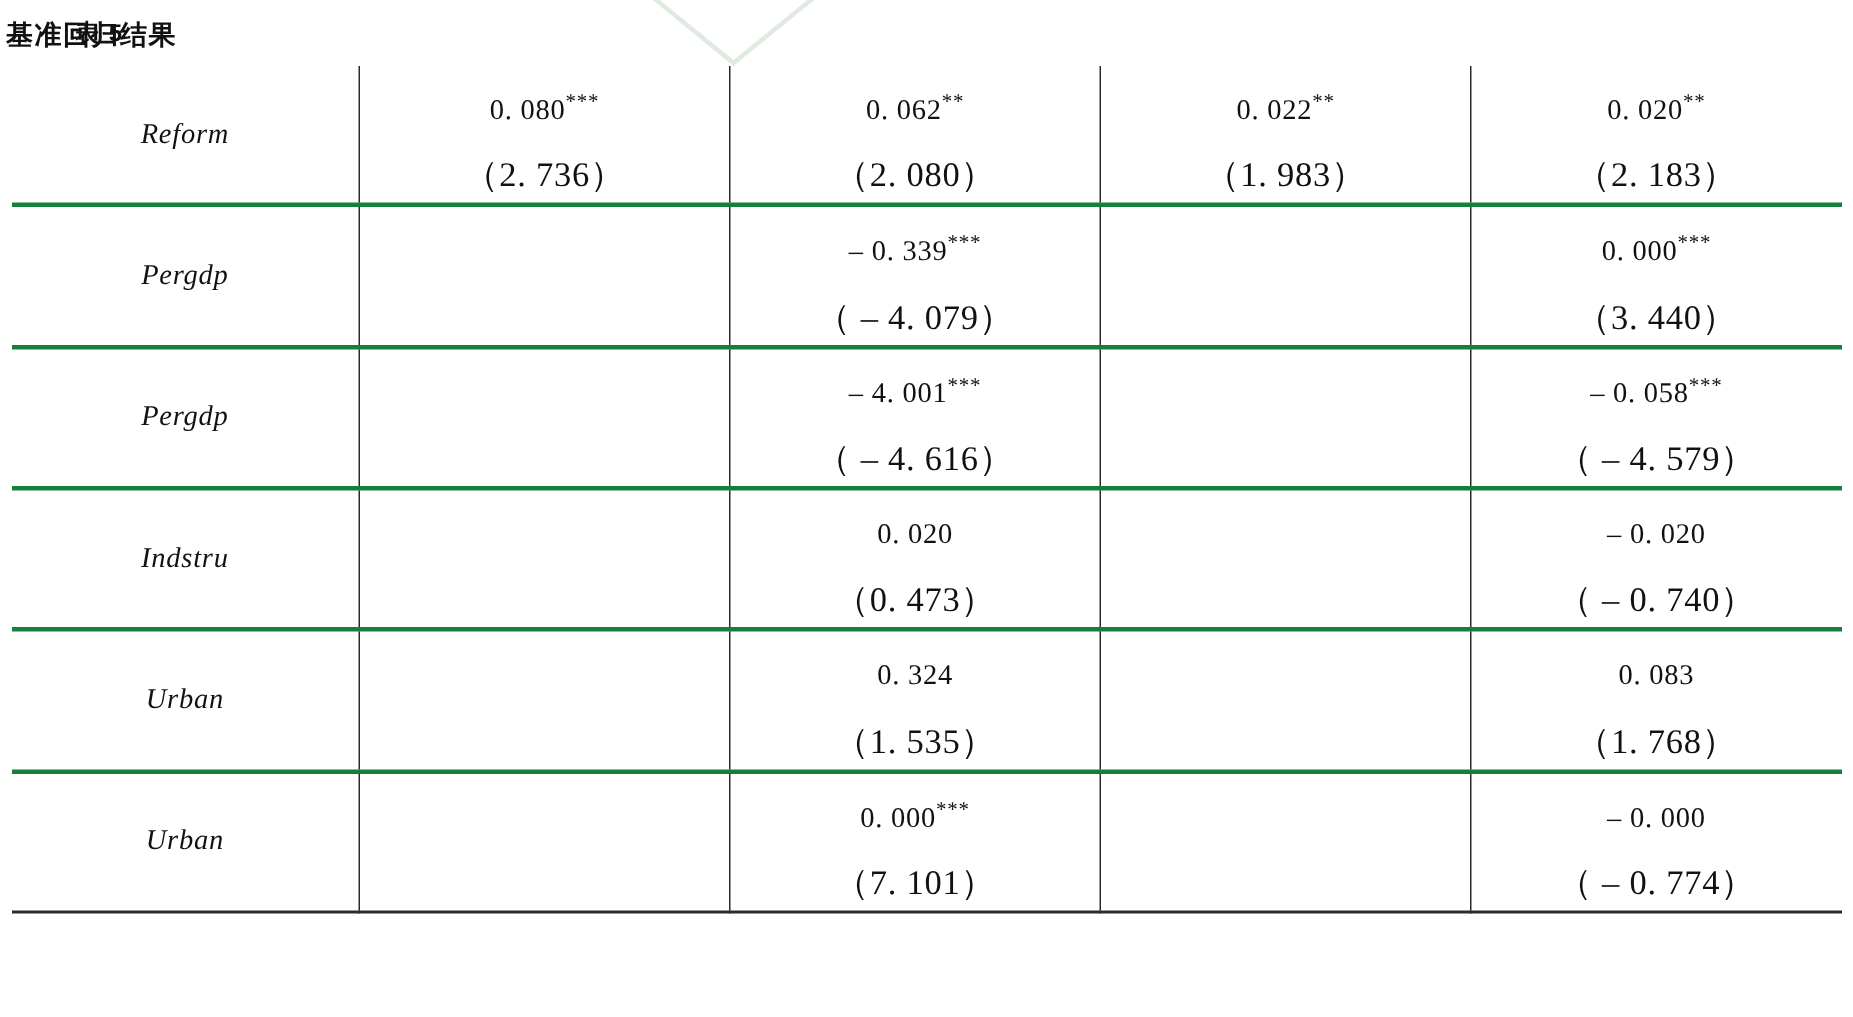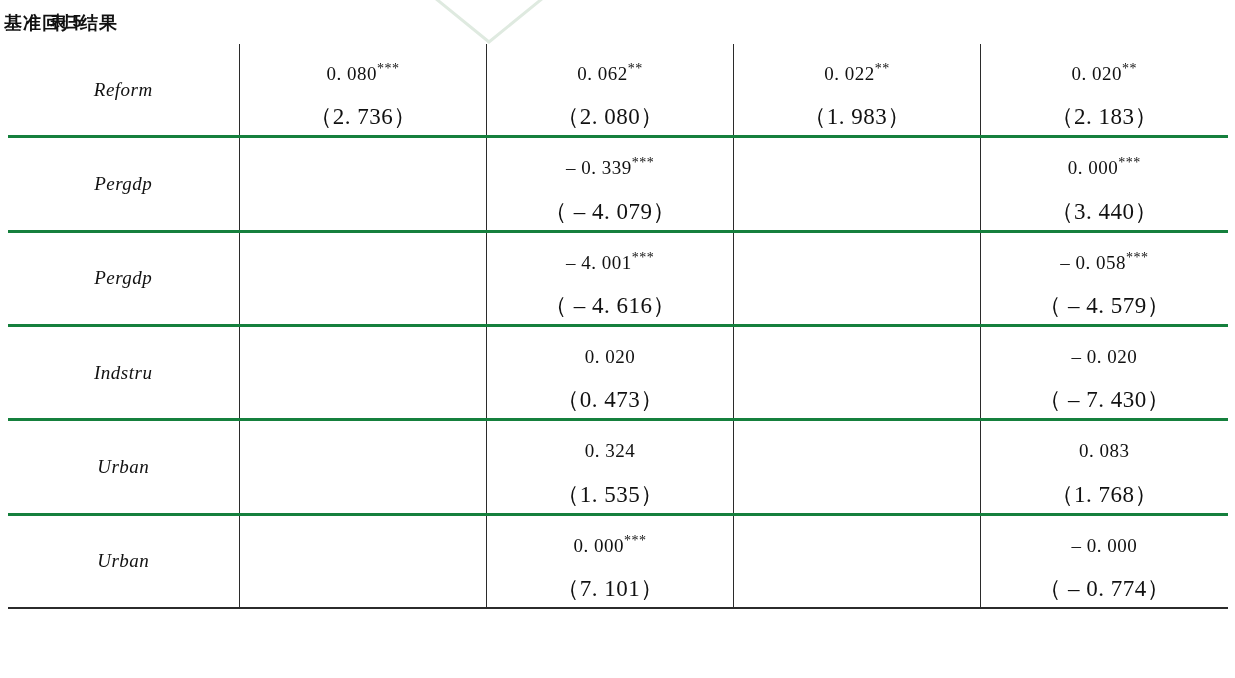--- a/index.html
+++ b/index.html
@@ -234,21 +234,21 @@
         <td>
           <span class="coef"><span>0. 020</span><span class="stars"></span></span>
           <span class="tstat">（0. 473）</span>
         </td>
         <td class="empty-cell">
           <span class="coef"><span></span><span class="stars"></span></span>
           <span class="tstat"></span>
         </td>
         <td>
           <span class="coef"><span>– 0. 020</span><span class="stars"></span></span>
-          <span class="tstat">（ – 7. 430）</span>
+          <span class="tstat">（ – 0. 740）</span>
         </td>
       </tr>
 
       <tr class="body-row rule-thin">
         <td>
           <span class="var-name">Urban</span>
         </td>
         <td class="empty-cell">
           <span class="coef"><span></span><span class="stars"></span></span>
           <span class="tstat"></span>

